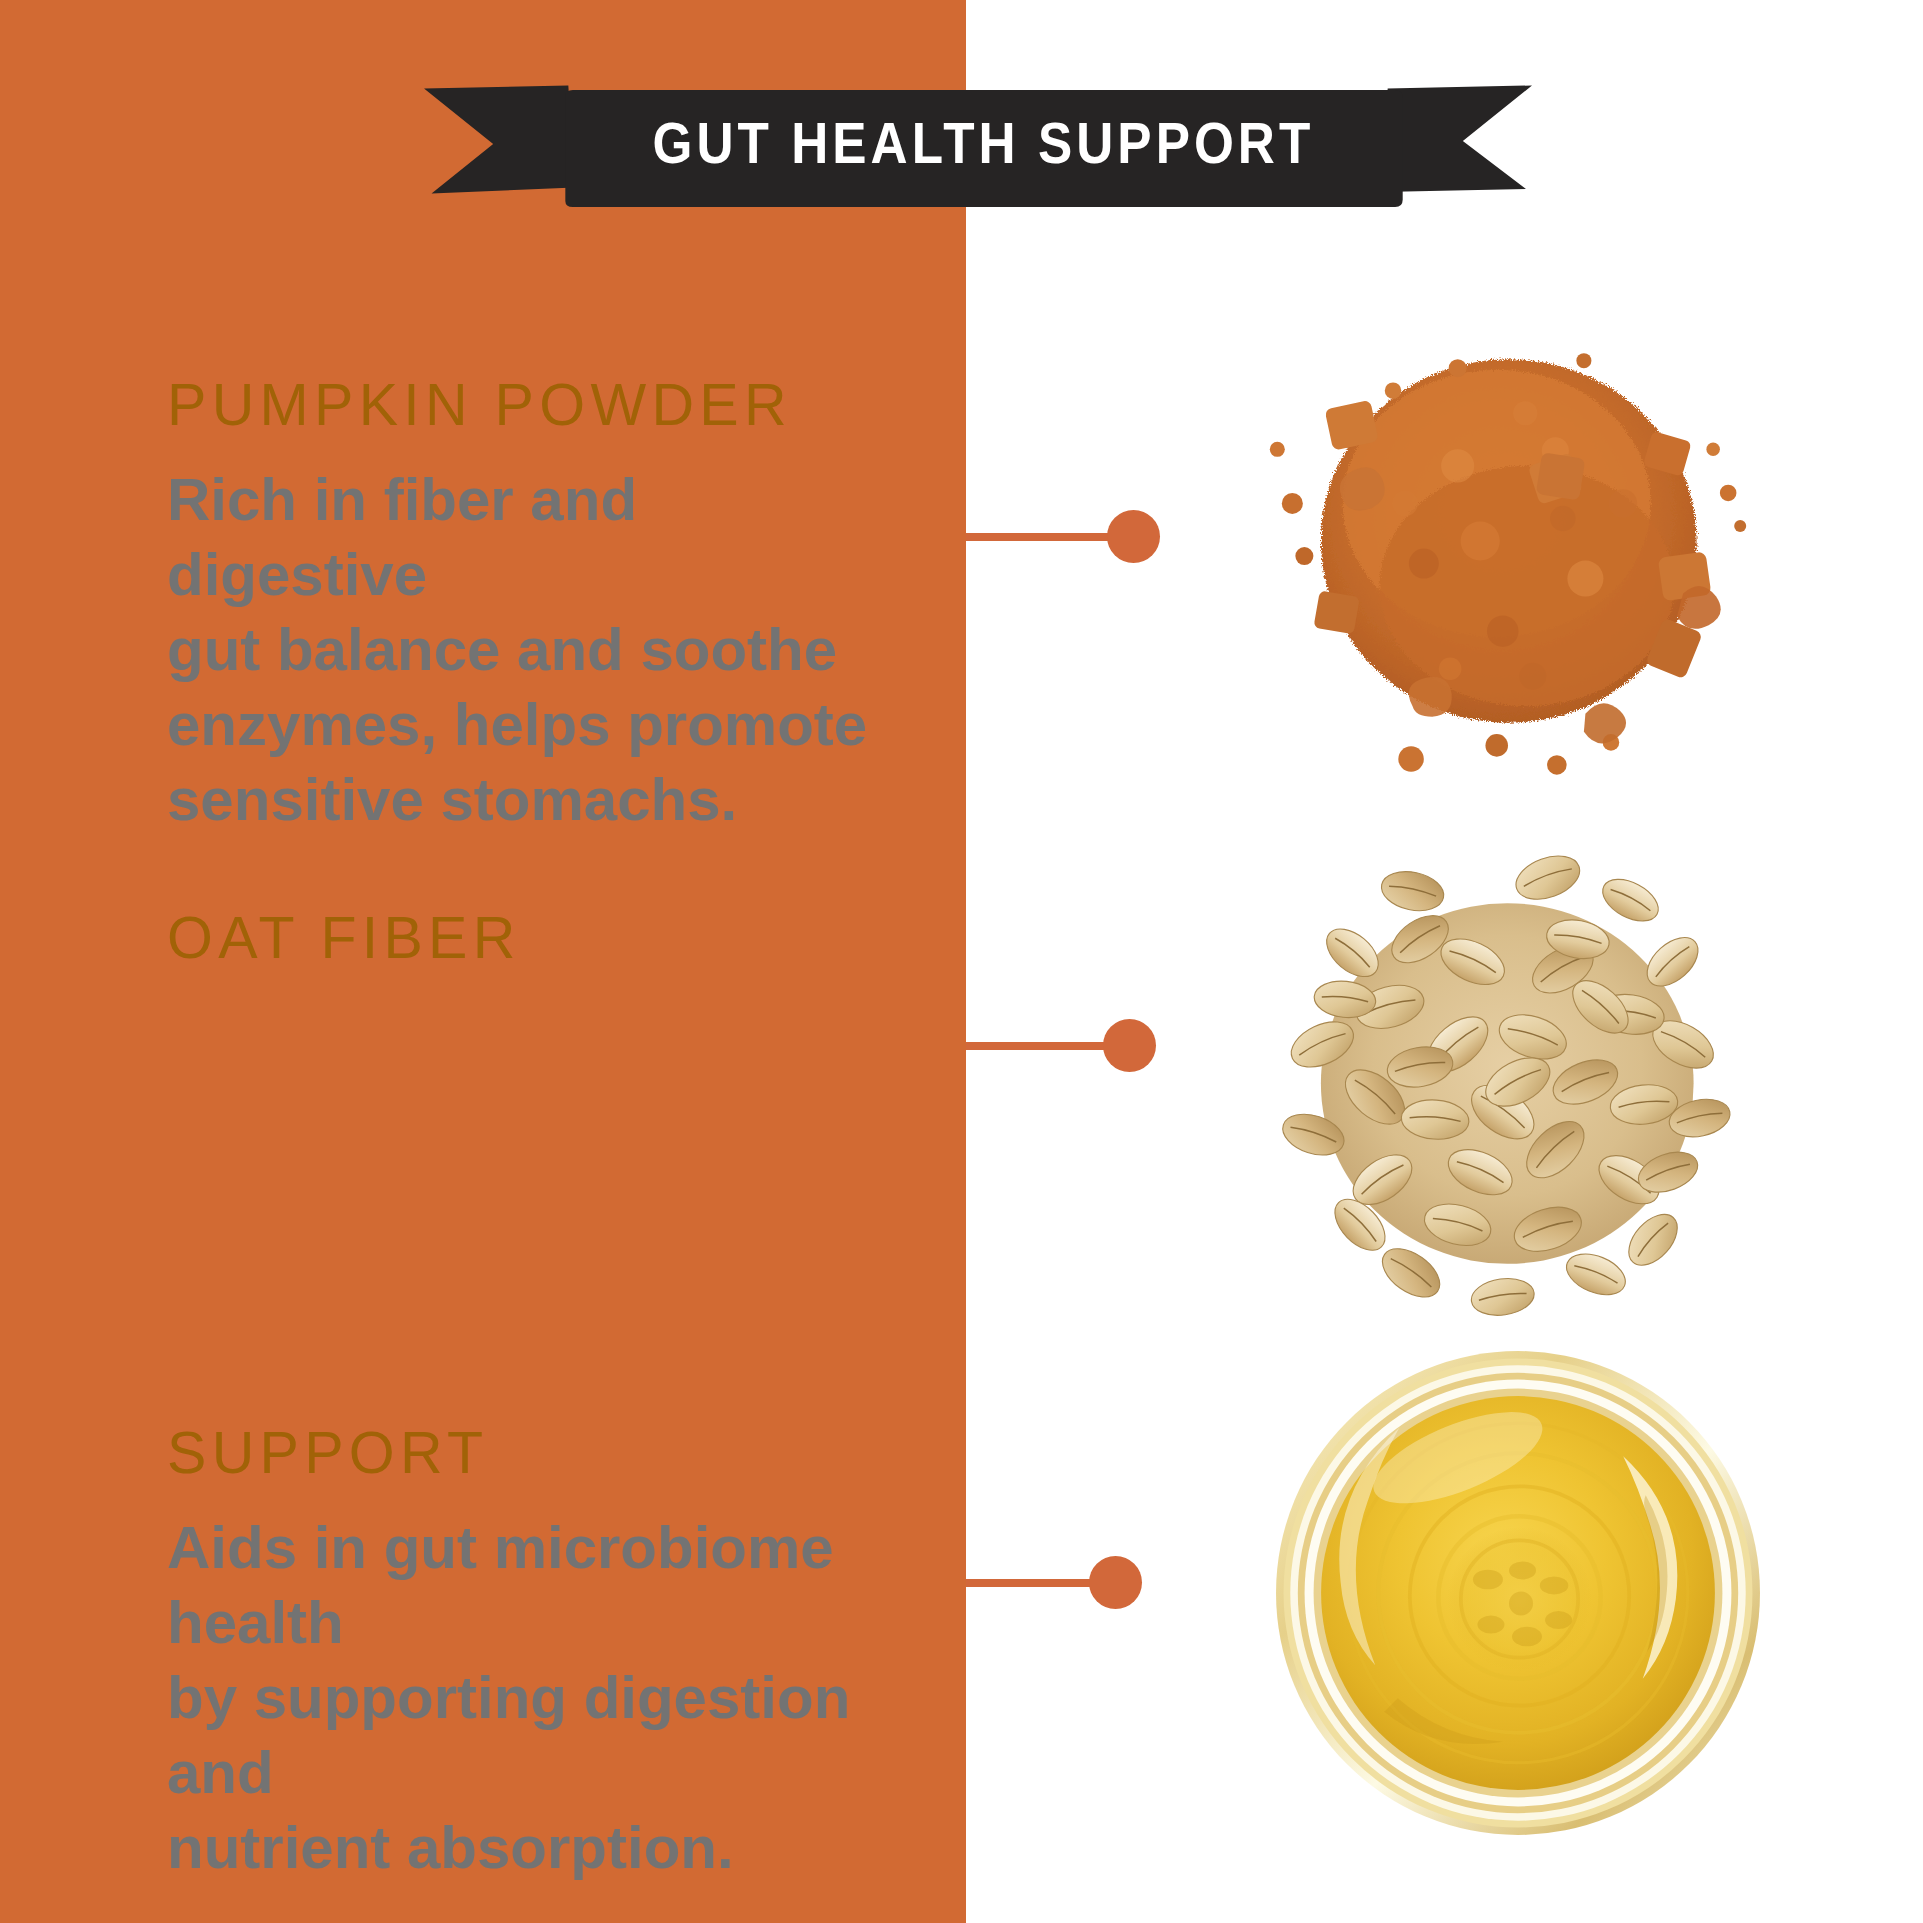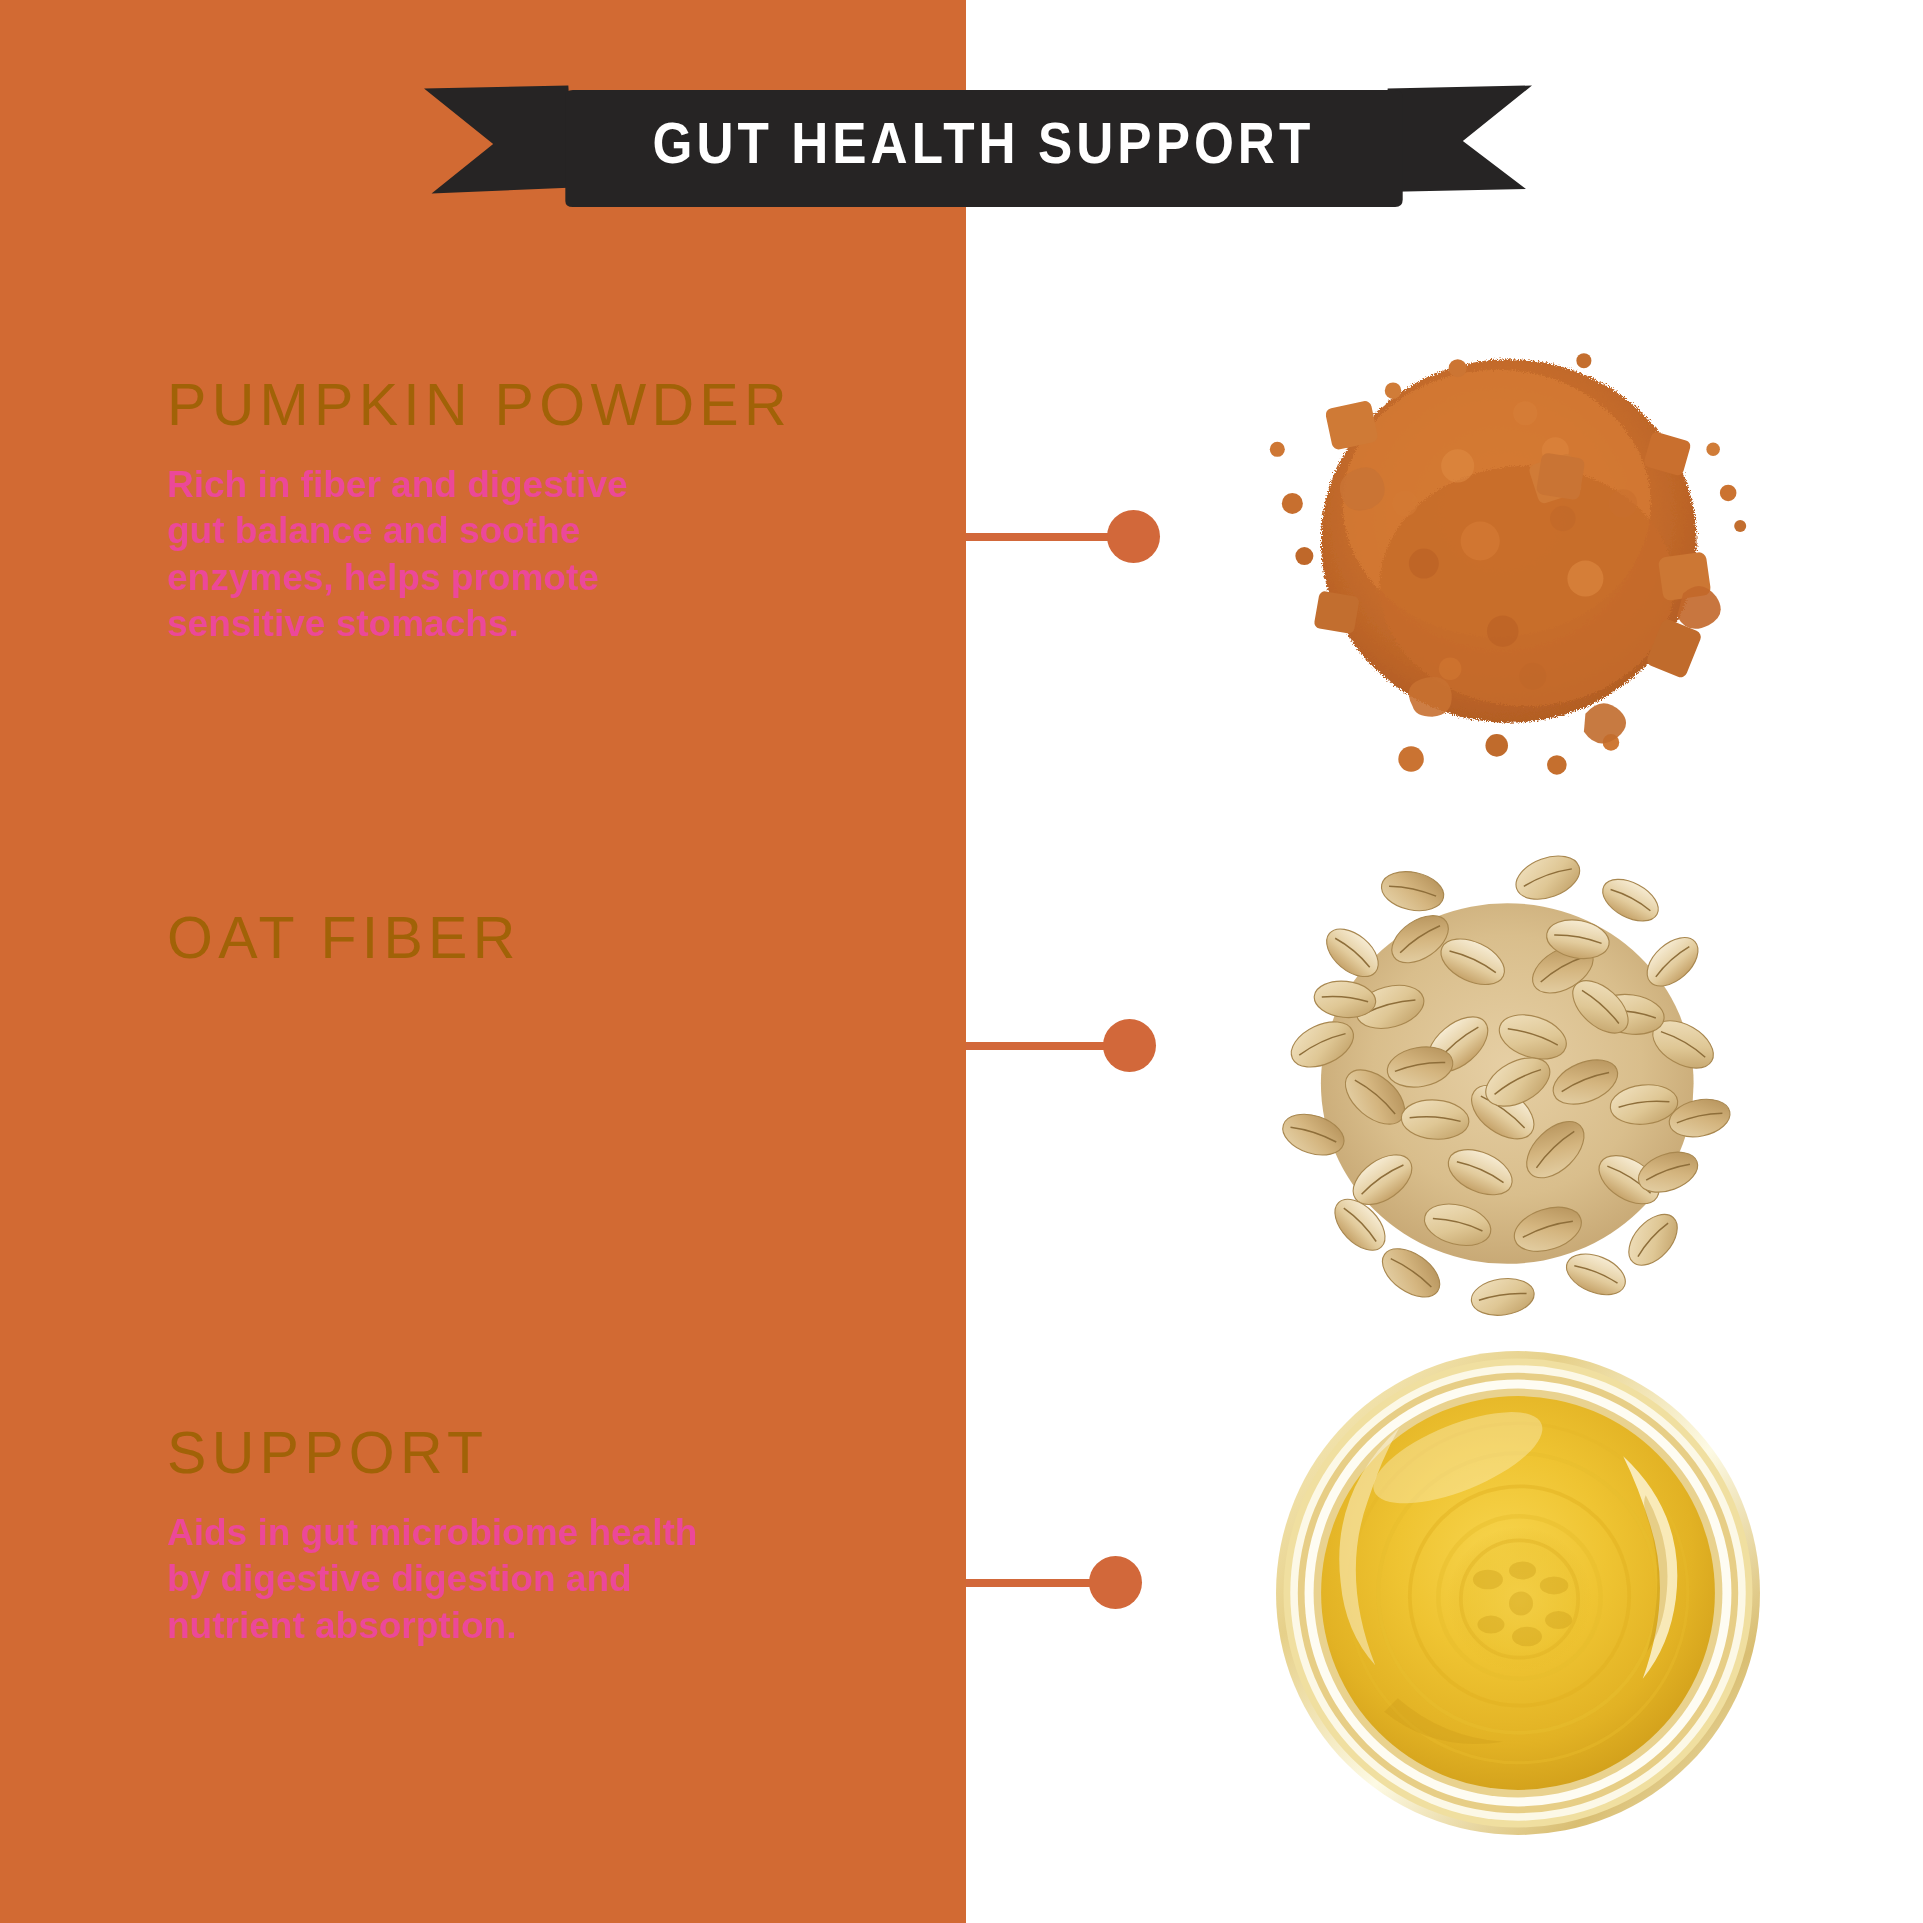--- a/index.html
+++ b/index.html
@@ -84,23 +84,23 @@
     font-family: "Liberation Sans", sans-serif;
     font-size: 59px;
     font-weight: 400;
     letter-spacing: 5.3px;
     line-height: 1.0;
     margin: 0 0 27px 0;
     white-space: nowrap;
   }
 
   .ing-desc {
-    color: #ec4899;
+    color: #737373;
     font-family: "Liberation Sans", sans-serif;
-    font-size: 37px;
+    font-size: 60px;
     font-weight: 700;
     line-height: 1.25;
     margin: 0;
     max-width: 736px;
   }
   .ing-desc .ln { display: block; }
 
   
   .connector {
     position: absolute;
@@ -456,21 +456,21 @@
           </g>
       </g>
     </svg>
   </div>
 
   <div class="row row-3">
     <div class="text-col">
       <h2 class="ing-title">SUPPORT</h2>
       <p class="ing-desc">
         <span class="ln">Aids in gut microbiome health</span>
-        <span class="ln">by digestive digestion and</span>
+        <span class="ln">by supporting digestion and</span>
         <span class="ln">nutrient absorption.</span>
       </p>
     </div>
   </div>
 
   <div class="connector c3">
     <div class="conn-line"></div>
     <div class="conn-dot"></div>
   </div>
 

